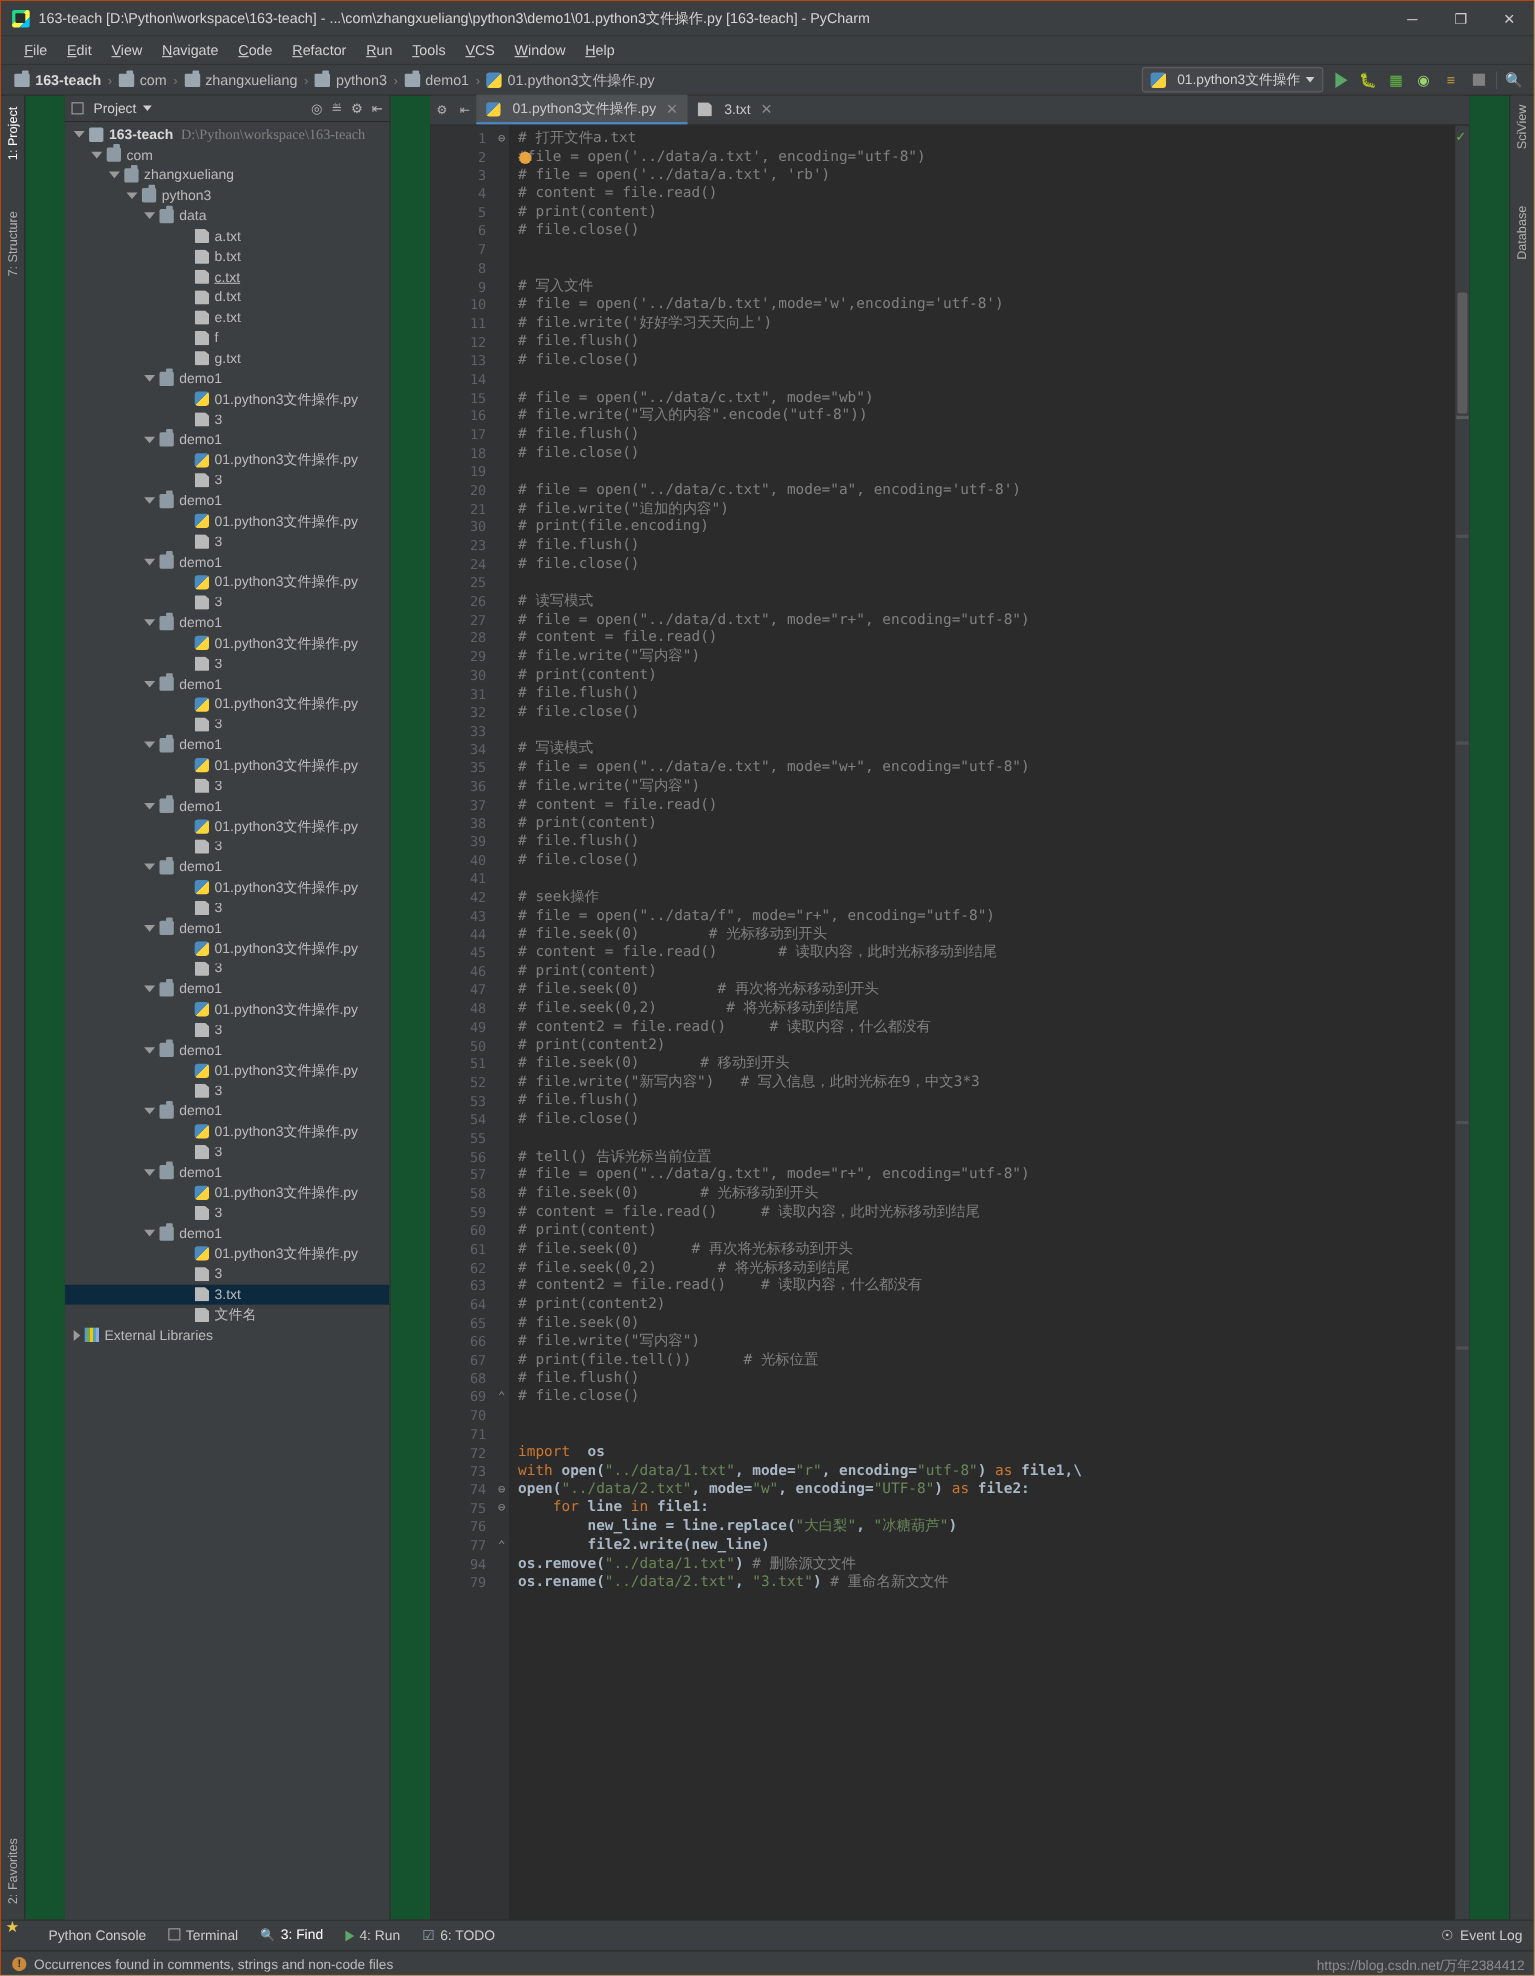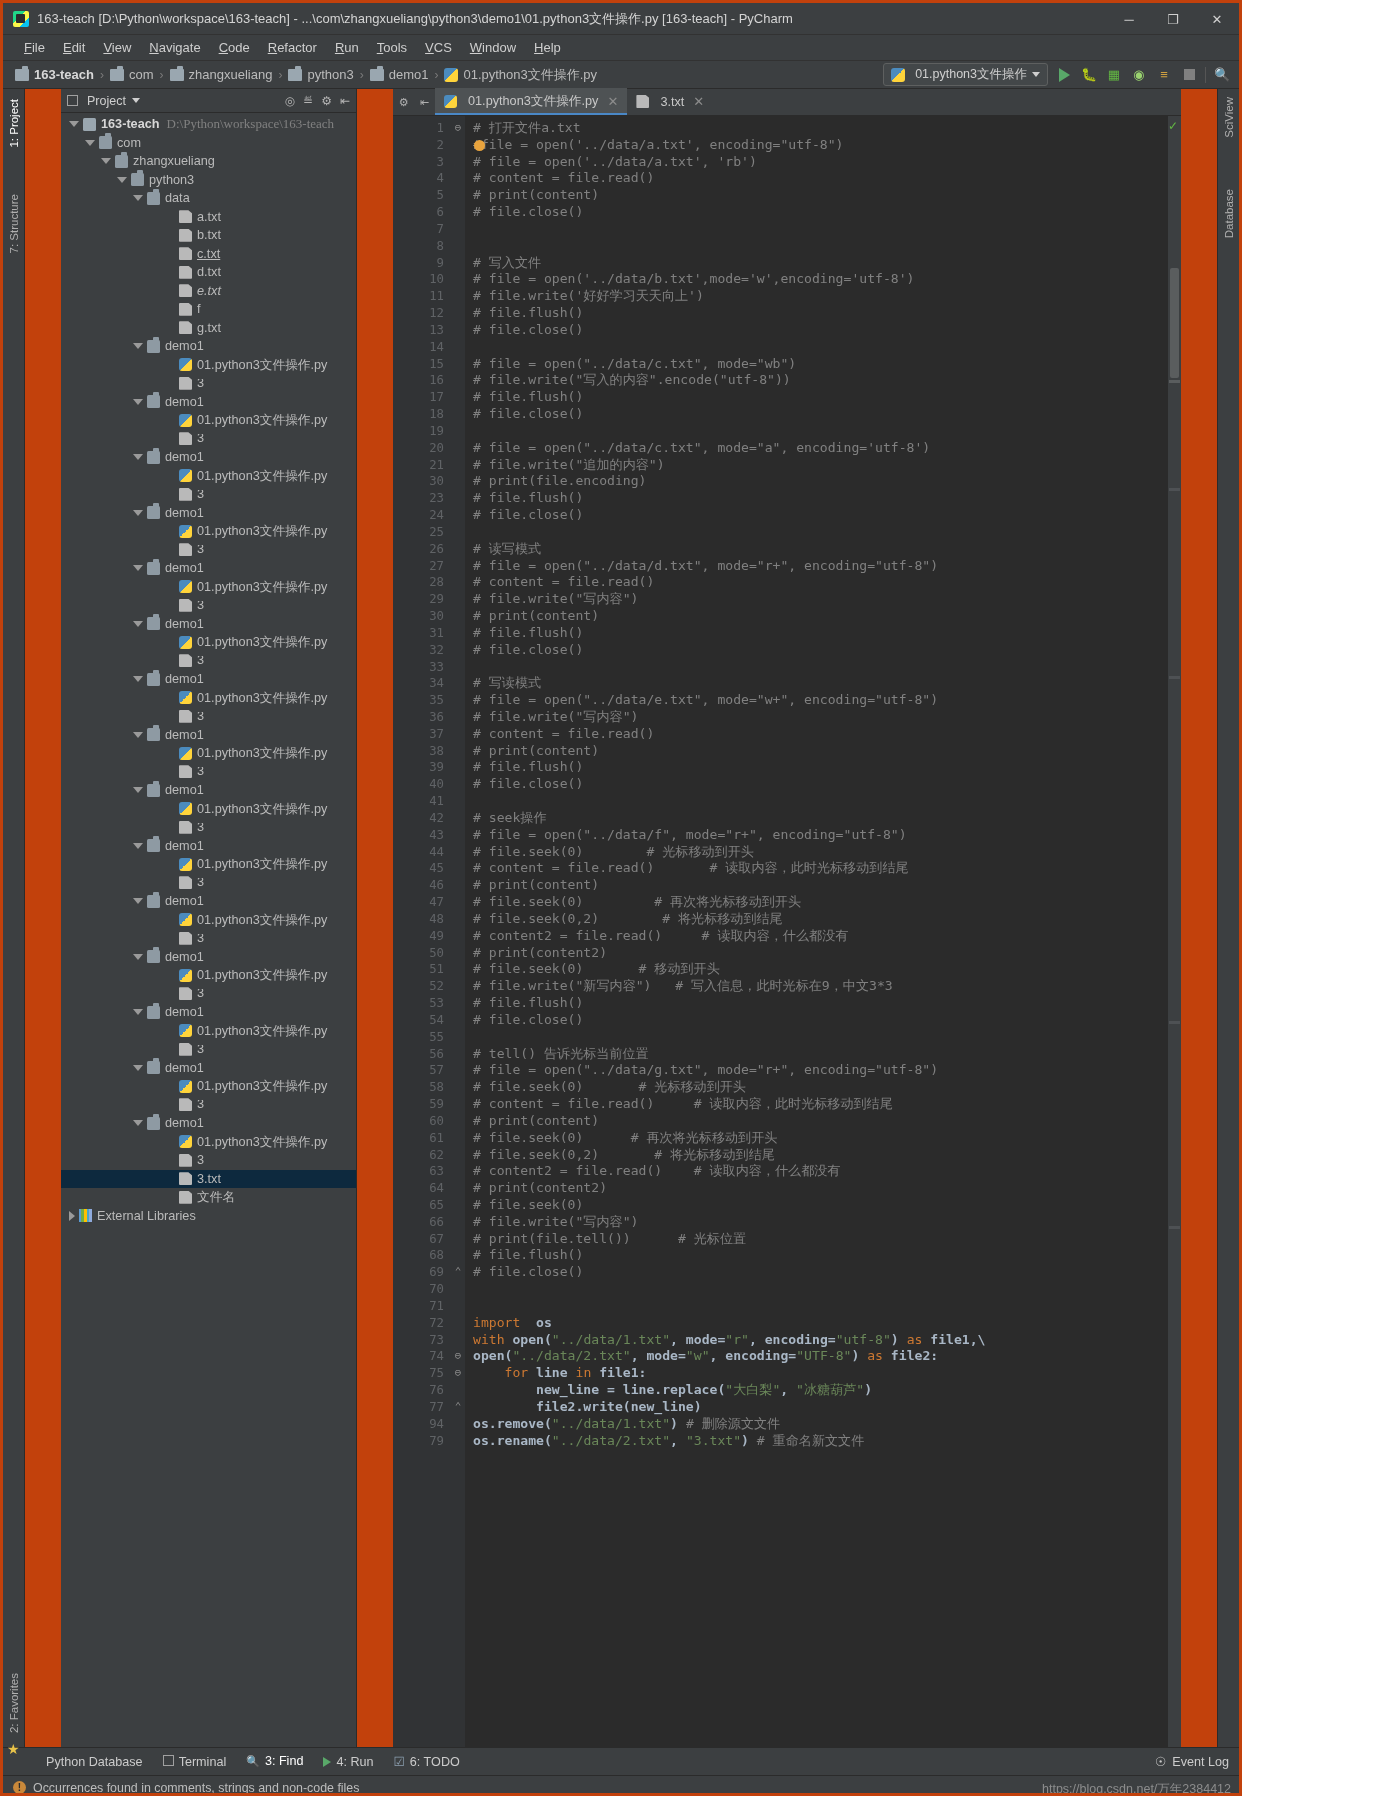--- a/index.html
+++ b/index.html
@@ -3,26 +3,26 @@
 <meta charset="utf-8">
 <style>
   * { box-sizing: border-box; }
   html, body {
     margin: 0; padding: 0;
     background: #ffffff;
     font-family: "Liberation Sans", sans-serif;
   }
   #app {
     position: relative;
-    width: 1242px; height: 1796px;
-    background: #c2410c;
+    width: 1395px; height: 1796px;
+    background: #14532d;
     overflow: hidden;
     font-size: 13px;
     color: #bbbbbb;
-    border: 3px solid #c2410c;
+    border: 1px solid #c2410c;
   }
 
   
   .titlebar {
     height: 32px;
     background: #3c3f41;
     display: flex; align-items: center;
     padding: 0 0 0 10px;
     border-bottom: 1px solid #323232;
   }
@@ -382,21 +382,21 @@
           <div class="trow" style="padding-left: 104px; text-decoration: underline;">
             <span class="arrow-none"></span>
             <span class="ic txt"></span>
             <span class="tlabel">c.txt</span>
           </div>
           <div class="trow" style="padding-left: 104px;">
             <span class="arrow-none"></span>
             <span class="ic txt"></span>
             <span class="tlabel">d.txt</span>
           </div>
-          <div class="trow" style="padding-left: 104px; font-style: italic;">
+          <div class="trow" style="padding-left: 104px;">
             <span class="arrow-none"></span>
             <span class="ic txt"></span>
             <span class="tlabel">e.txt</span>
           </div>
           <div class="trow" style="padding-left: 104px;">
             <span class="arrow-none"></span>
             <span class="ic txt"></span>
             <span class="tlabel">f</span>
           </div>
           <div class="trow" style="padding-left: 104px;">
@@ -845,21 +845,21 @@
 
     <div class="rightstrip">
       <div class="vtab" style="top:8px;">SciView</div>
       <div class="vtab" style="top:100px;">Database</div>
     </div>
   </div>
 
   <div class="toolwin-bar" id="toolwin">
       <div class="twb-item">
         <span><span class="ic py" style="margin:0"></span></span>
-        <span class="twb-label">Python Database</span>
+        <span class="twb-label">Python Console</span>
       </div>
       <div class="twb-item">
         <span><span class="mini-sq"></span></span>
         <span class="twb-label">Terminal</span>
       </div>
       <div class="twb-item active">
         <span style="font-size: 11px;">🔍</span>
         <span class="twb-label">3: Find</span>
       </div>
       <div class="twb-item">

